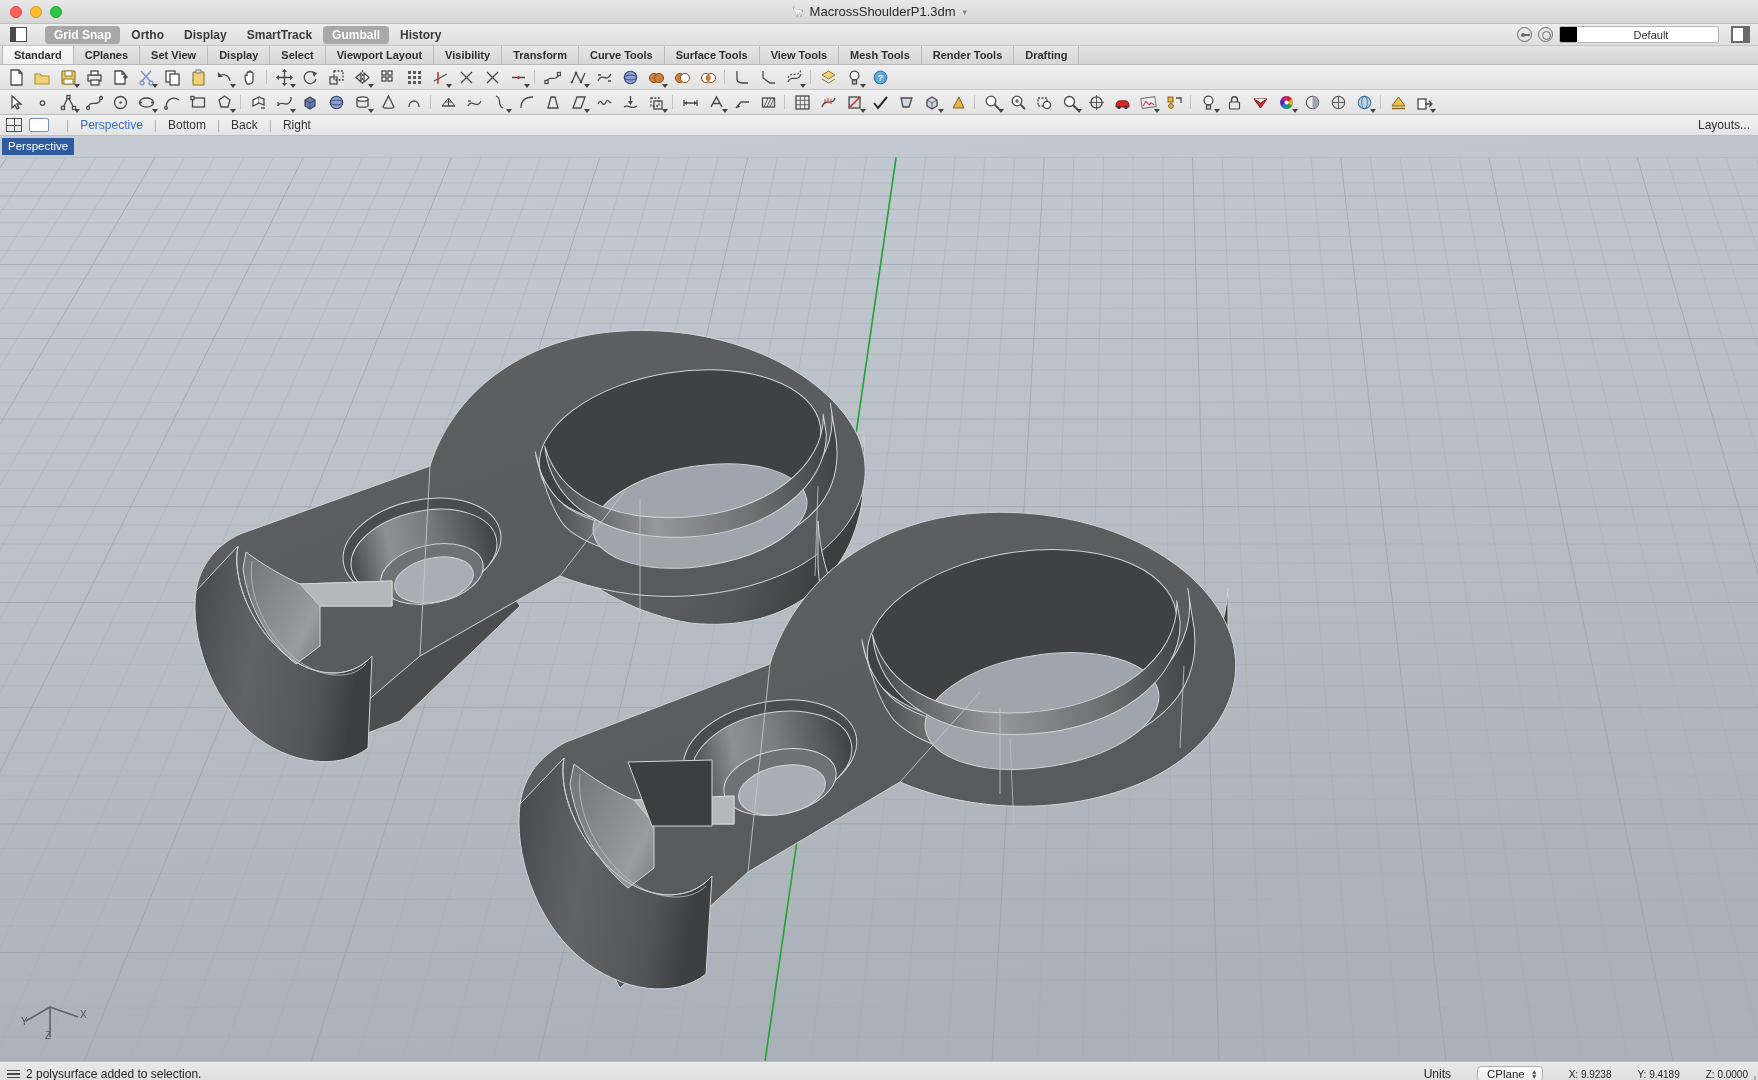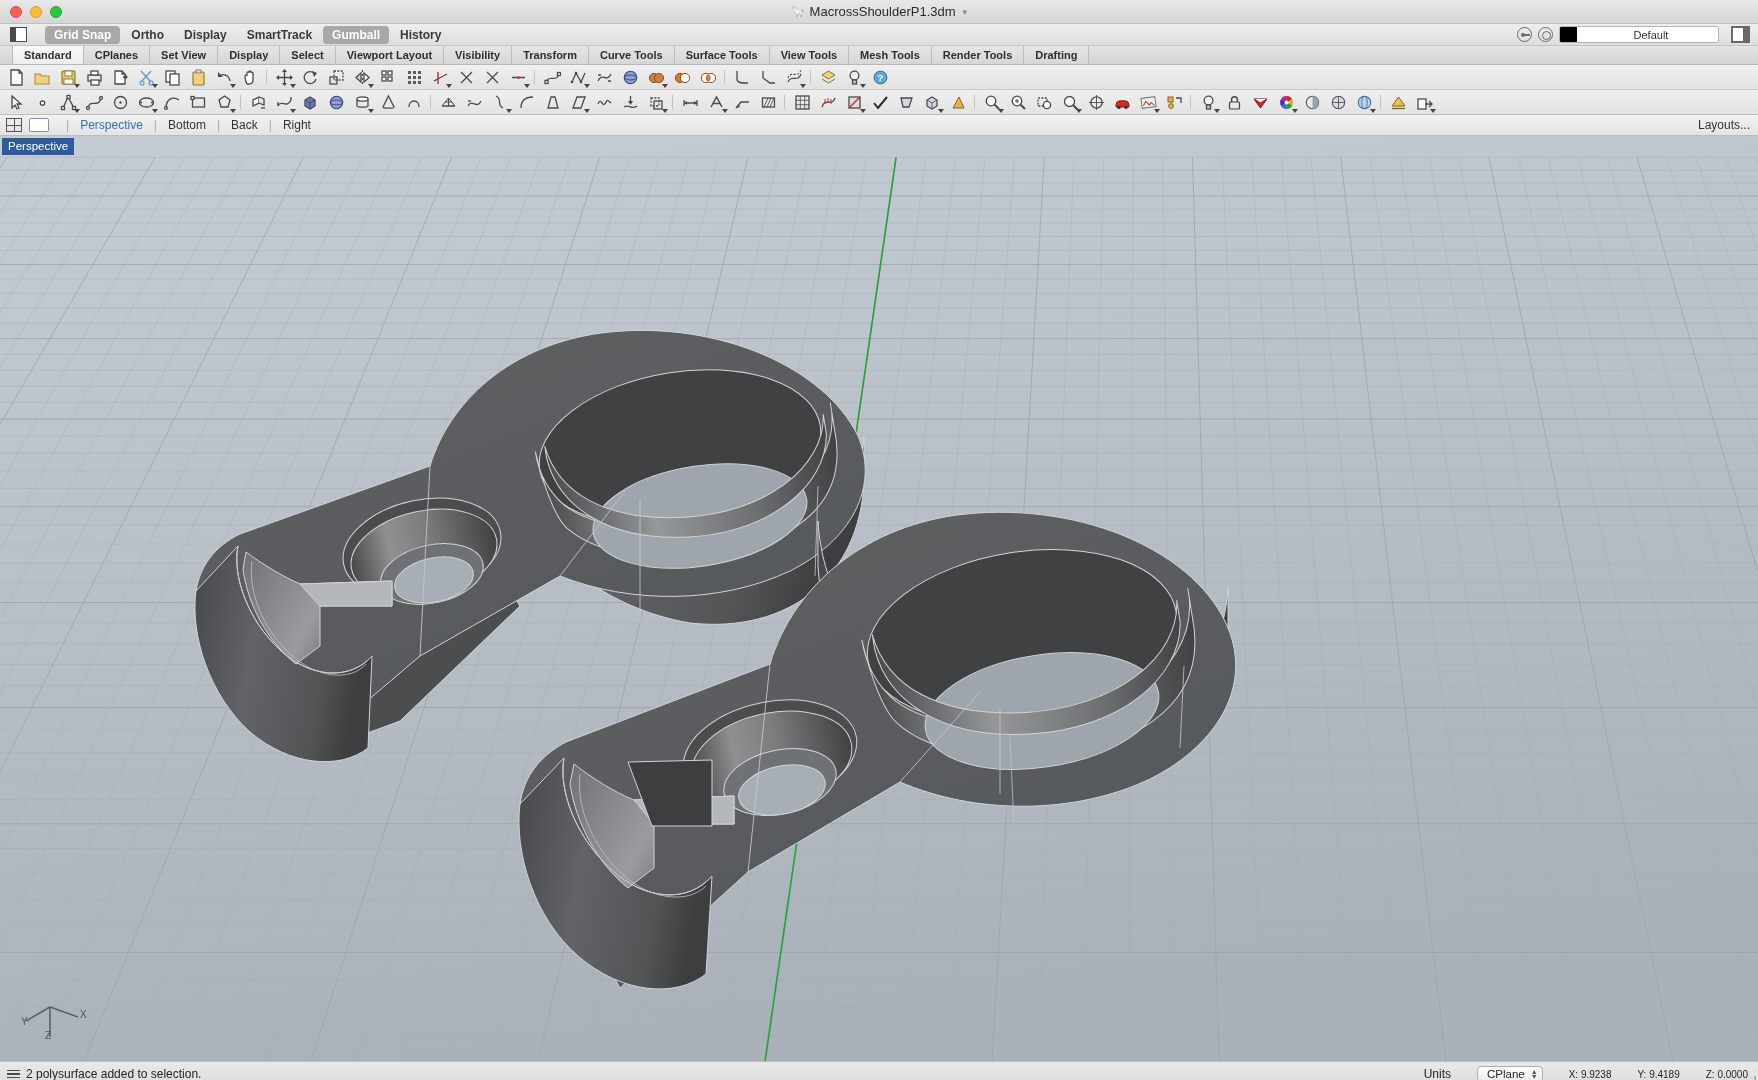--- a/index.html
+++ b/index.html
@@ -81,21 +81,21 @@
     border: 2px solid #6a6a6a; background:#fff;
     display:flex; justify-content: flex-end;
   }
   .panel-toggle-right i { display:block; width: 5px; background:#6a6a6a; }
 
   
   .tabstrip {
     height: 19px;
     background: linear-gradient(to bottom, #e4e4e4, #d4d4d4);
     border-bottom: 1px solid #b8b8b8;
-    display: flex; align-items: stretch; padding-left: 12px;
+    display: flex; align-items: stretch; padding-left: 2px;
   }
   .tab {
     font-size: 11px; font-weight: bold; color: #2e2e2e;
     padding: 0 11px; display: flex; align-items: center;
     border-right: 1px solid #bcbcbc;
     background: linear-gradient(to bottom, #e6e6e6, #d6d6d6);
     white-space: nowrap;
   }
   .tab:first-child { border-left: 1px solid #bcbcbc; }
   .tab.active { background: linear-gradient(to bottom, #fafafa, #ededed); }

